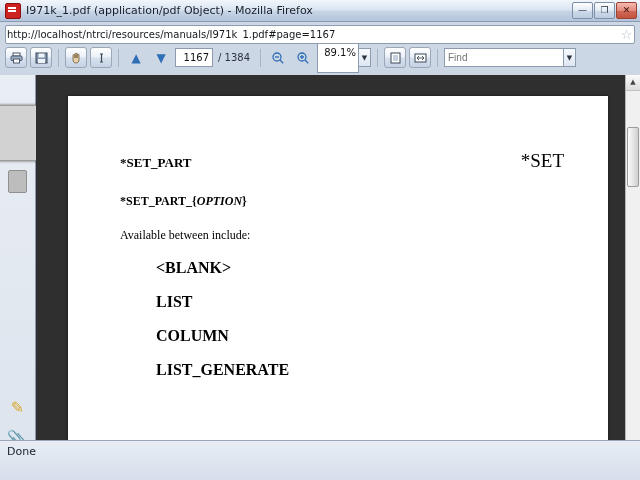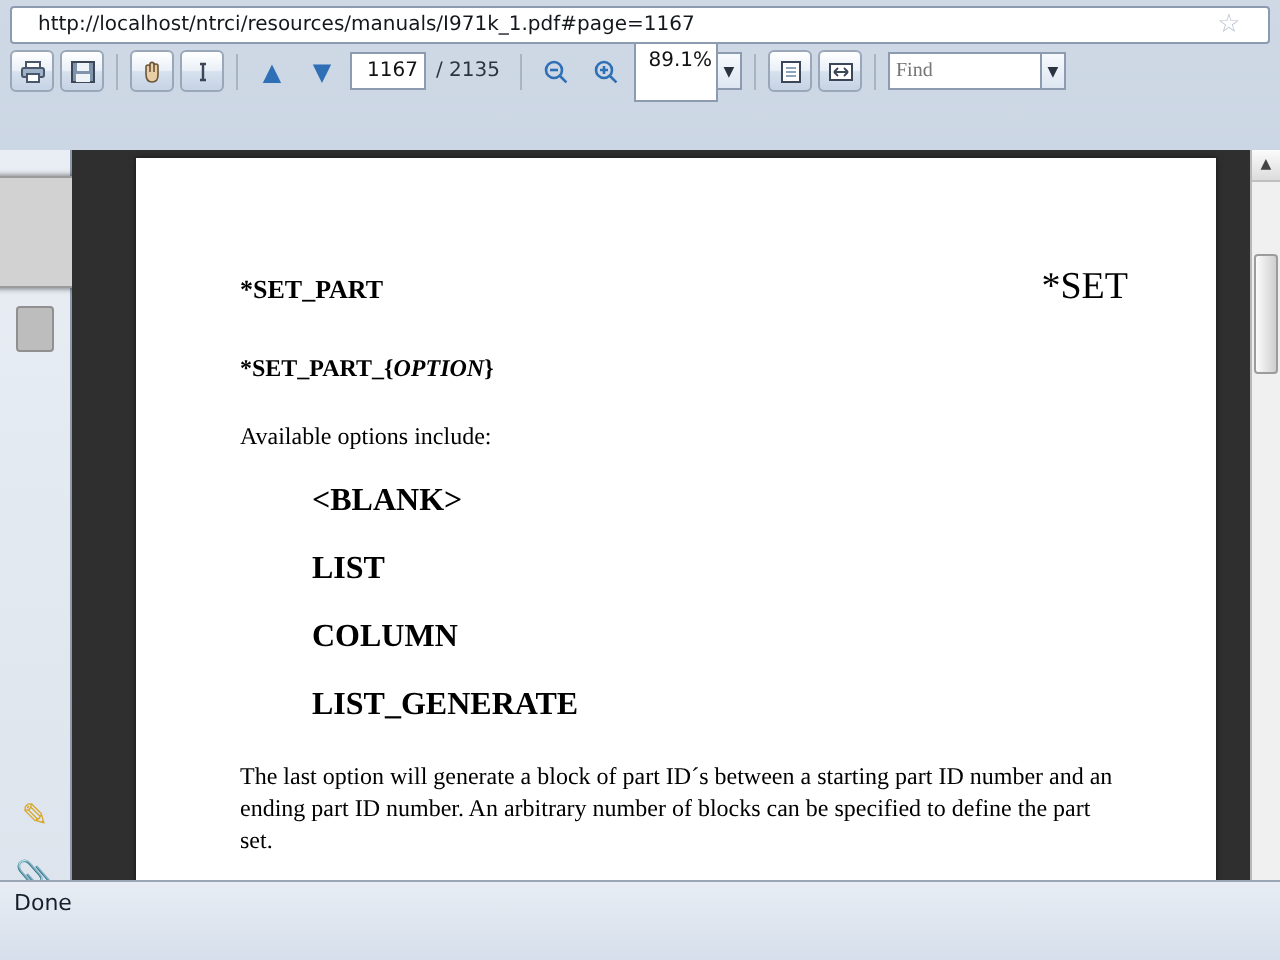--- a/index.html
+++ b/index.html
@@ -99,21 +99,21 @@
     box-sizing: border-box;
   }
   .urlbar {
     flex: 1 1 auto;
     height: 19px;
     background: #ffffff;
     border: 1px solid #8d9bb0;
     border-radius: 2px;
     display: flex;
     align-items: center;
-    padding: 0 13px;
+    padding: 0 1px;
     box-sizing: border-box;
   }
   .urlbar .url-text {
     flex: 1 1 auto;
     font-size: 10px;
     color: #14181d;
     white-space: nowrap;
     overflow: hidden;
   }
   .star-icon {
@@ -188,29 +188,28 @@
     line-height: 18px;
     text-align: center;
     box-sizing: border-box;
   }
   .sep {
     width: 1px; height: 18px;
     background: #a9b4c2;
     margin: 0 3px;
   }
   .findbox {
-    width: 77px; height: 19px;
+    width: 120px; height: 19px;
     border: 1px solid #8d9bb0;
     background: #fff;
     font-size: 10px;
     color: #8a8a8a;
     padding: 0 3px;
     line-height: 17px;
     box-sizing: border-box;
-    font-family: Liberation Serif, serif;
   }
 
   
   .content {
     position: absolute;
     left: 0; right: 0;
     top: 75px;
     bottom: 22px;
     background: #2e2e2e;
     display: flex;
@@ -256,21 +255,21 @@
     position: relative;
     overflow: hidden;
     display: flex;
     justify-content: center;
   }
 
   
   .page {
     width: 540px;
     background: #ffffff;
-    margin-top: 4px;
+    margin-top: 21px;
     box-shadow: 0 0 3px rgba(0,0,0,0.6);
     position: relative;
     font-family: "Liberation Serif", "DejaVu Serif", serif;
     color: #000;
     padding: 54px 44px 0 52px;
     box-sizing: border-box;
     overflow: hidden;
   }
   .hdr-row {
     display: flex;
@@ -355,20 +354,35 @@
     line-height: 21px;
     padding-left: 7px;
     box-sizing: border-box;
   }
 </style>
 </head>
 <body>
 
 <div class="window">
 
+  <div class="titlebar">
+    <div class="title-icon"></div>
+    <div class="title-text">I971k_1.pdf (application/pdf Object) - Mozilla Firefox</div>
+    <div class="winbtns">
+      <div class="winbtn">
+          <span>—</span>
+        </div>
+      <div class="winbtn">
+          <span>❐</span>
+        </div>
+      <div class="winbtn close">
+          <span>✕</span>
+        </div>
+    </div>
+  </div>
 
   <div class="navbar">
     <div class="urlbar">
       <div class="url-text">http://localhost/ntrci/resources/manuals/I971k_1.pdf#page=1167</div>
       <div class="star-icon">☆</div>
     </div>
   </div>
 
   <div class="pdftoolbar">
     <div class="tbtn">
@@ -397,21 +411,21 @@
       </svg>
     </div>
     <div class="sep"></div>
     <div class="tbtn flat">
         <span class="arrow-up">▲</span>
       </div>
     <div class="tbtn flat">
         <span class="arrow-dn">▼</span>
       </div>
     <div class="pagebox">1167</div>
-    <div class="pagecount">/ 2135</div>
+    <div class="pagecount">/ 1384</div>
     <div class="sep"></div>
     <div class="tbtn flat">
       <svg width="14" height="13" viewBox="0 0 14 13">
         <circle cx="6" cy="6" r="4" fill="none" stroke="#2f6fb5" stroke-width="1.3"></circle>
         <path d="M4 6h4" stroke="#2f6fb5" stroke-width="1.3"></path>
         <path d="M9 9l3.2 3.2" stroke="#2f6fb5" stroke-width="1.3"></path>
       </svg>
     </div>
     <div class="tbtn flat">
       <svg width="14" height="13" viewBox="0 0 14 13">
@@ -458,28 +472,27 @@
 
       <div class="page">
 
         <div class="hdr-row">
           <div class="hdr-left">*SET_PART</div>
           <div class="hdr-right">*SET</div>
         </div>
 
         <div class="line1"><span>*SET_PART_{</span><i>OPTION</i><span>}</span></div>
 
-        <div class="avail">Available options include:</div>
+        <div class="avail">Available between include:</div>
 
         <div class="opt">&lt;BLANK&gt;</div>
         <div class="opt">LIST</div>
         <div class="opt">COLUMN</div>
         <div class="opt">LIST_GENERATE</div>
 
-        <div class="para">The last option will generate a block of part ID´s between a starting part ID number and an ending part ID number.  An arbitrary number of blocks can be specified to define the part set.</div>
 
       </div>
 
       <div class="vscroll">
         <div class="sbtn">▲</div>
         <div class="thumb"></div>
         <div class="sbtn bot">▼</div>
       </div>
 
     </div>

